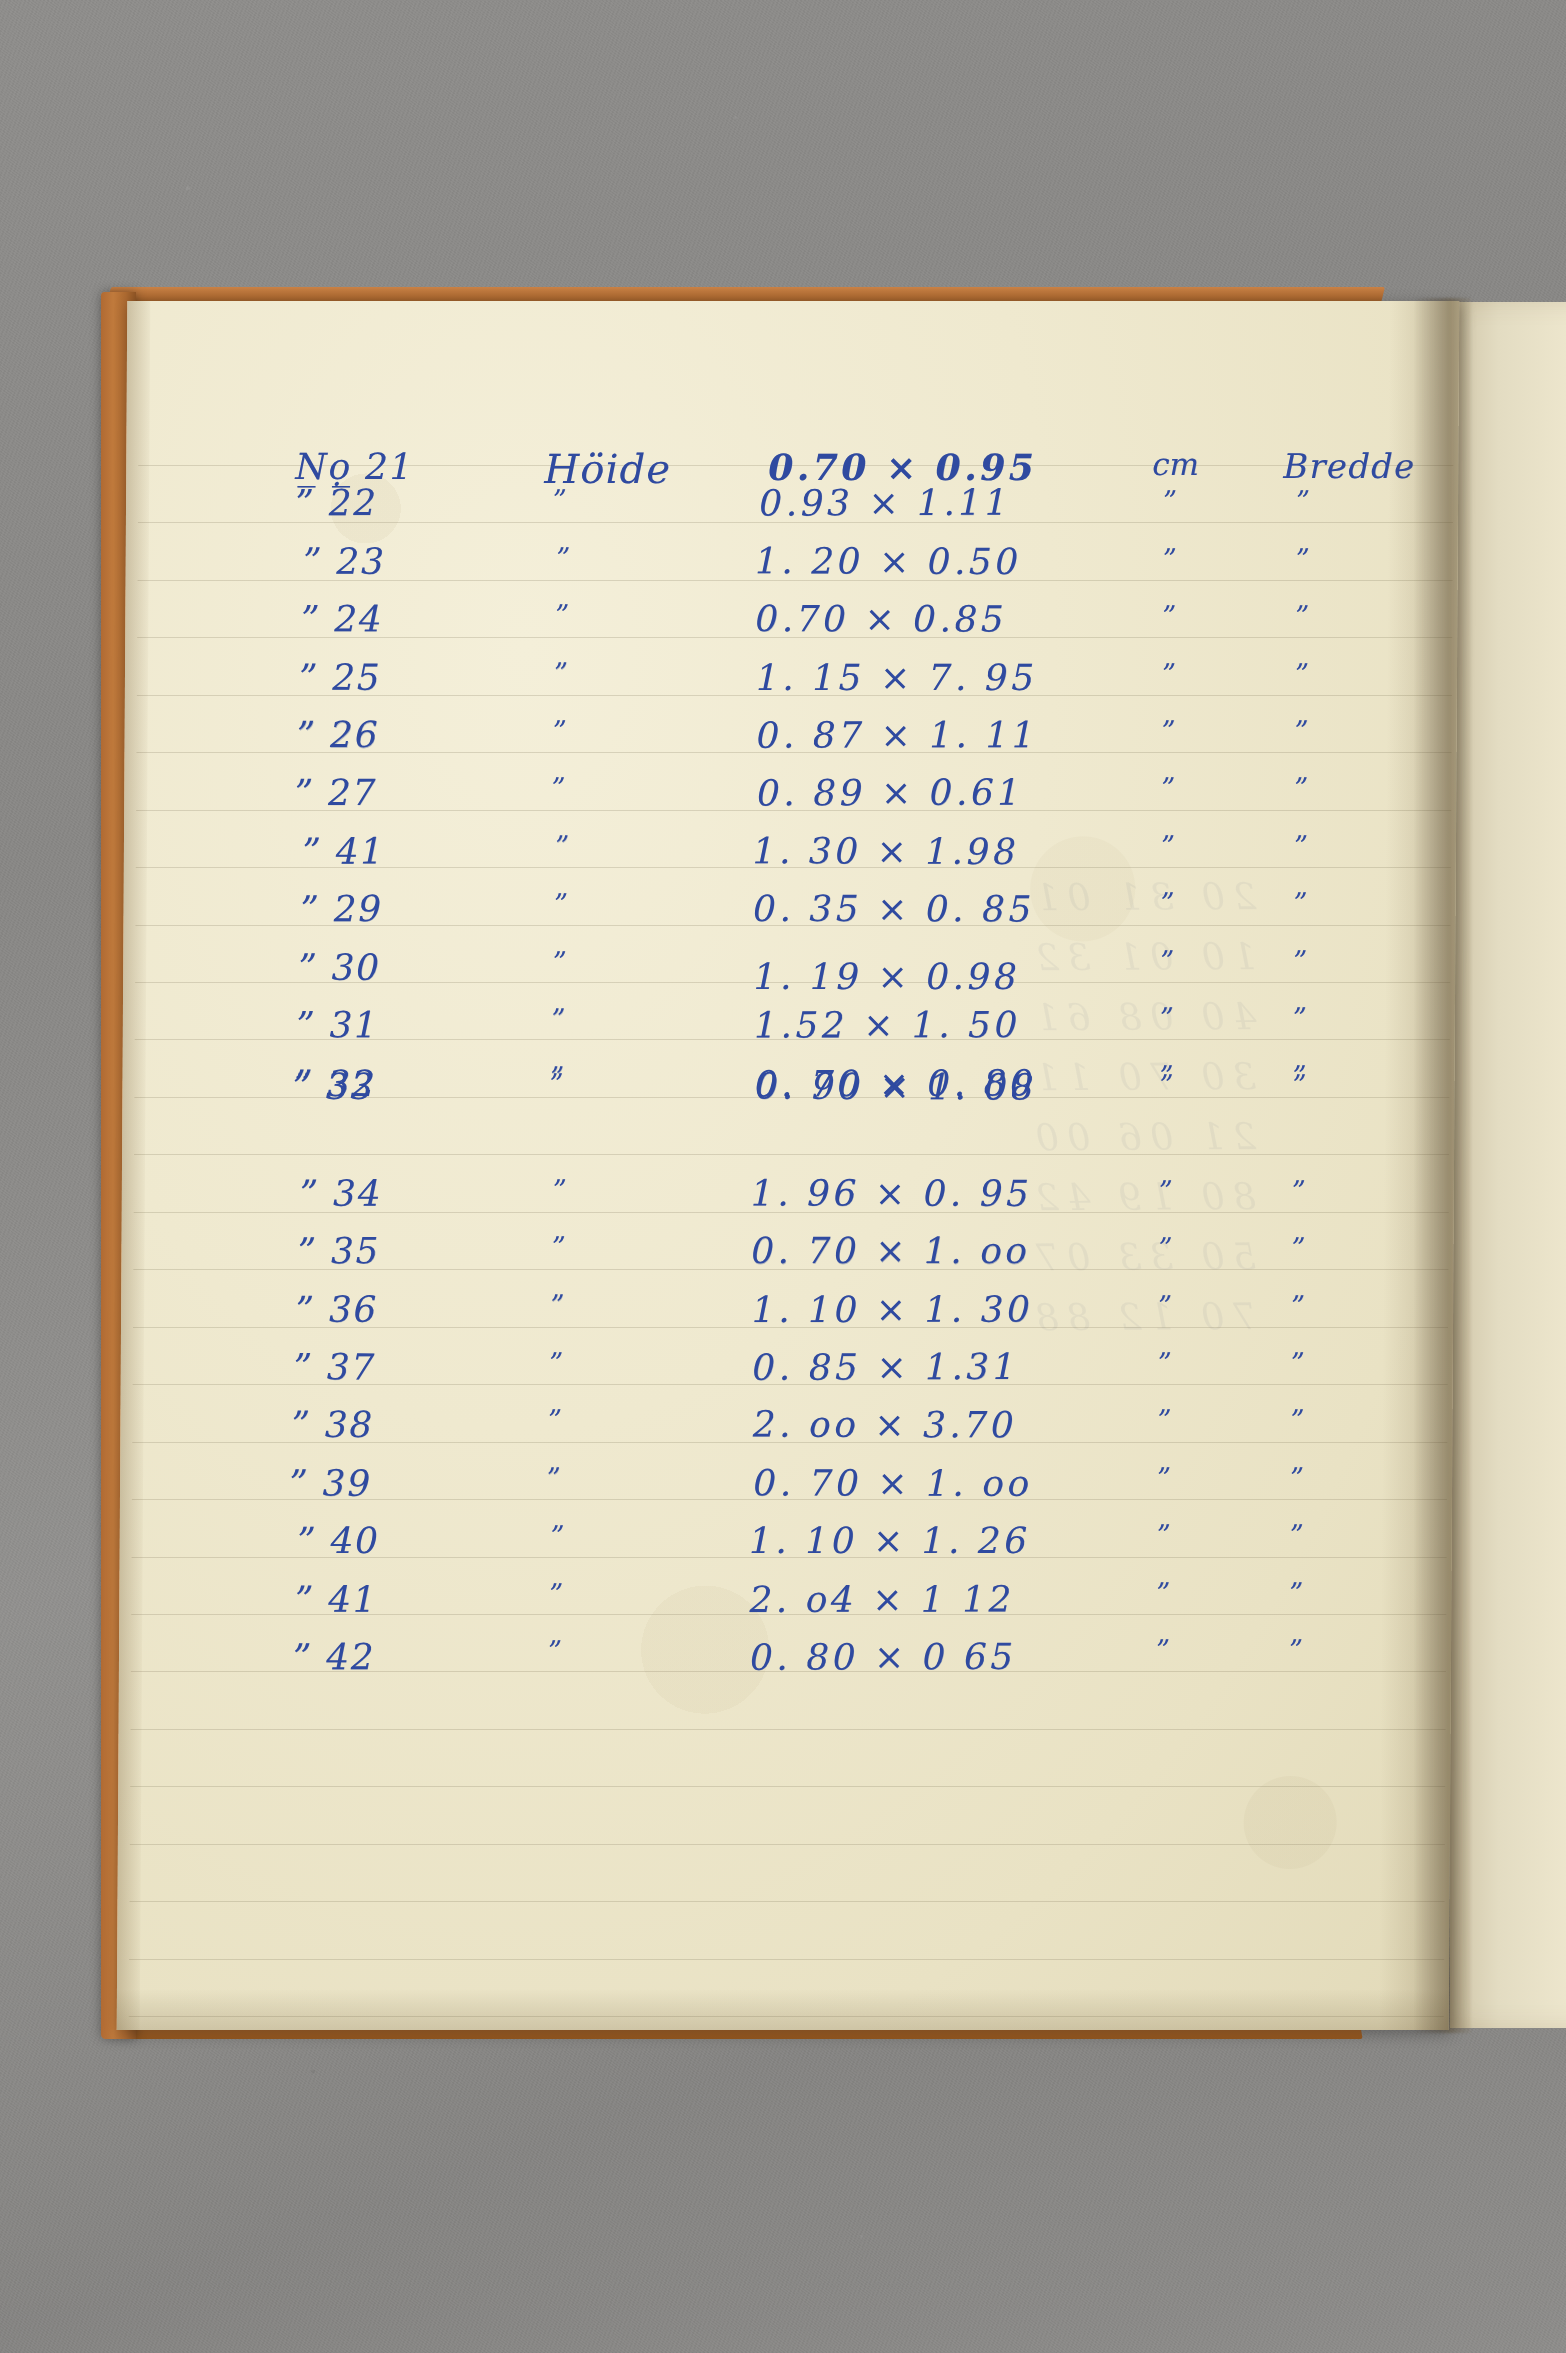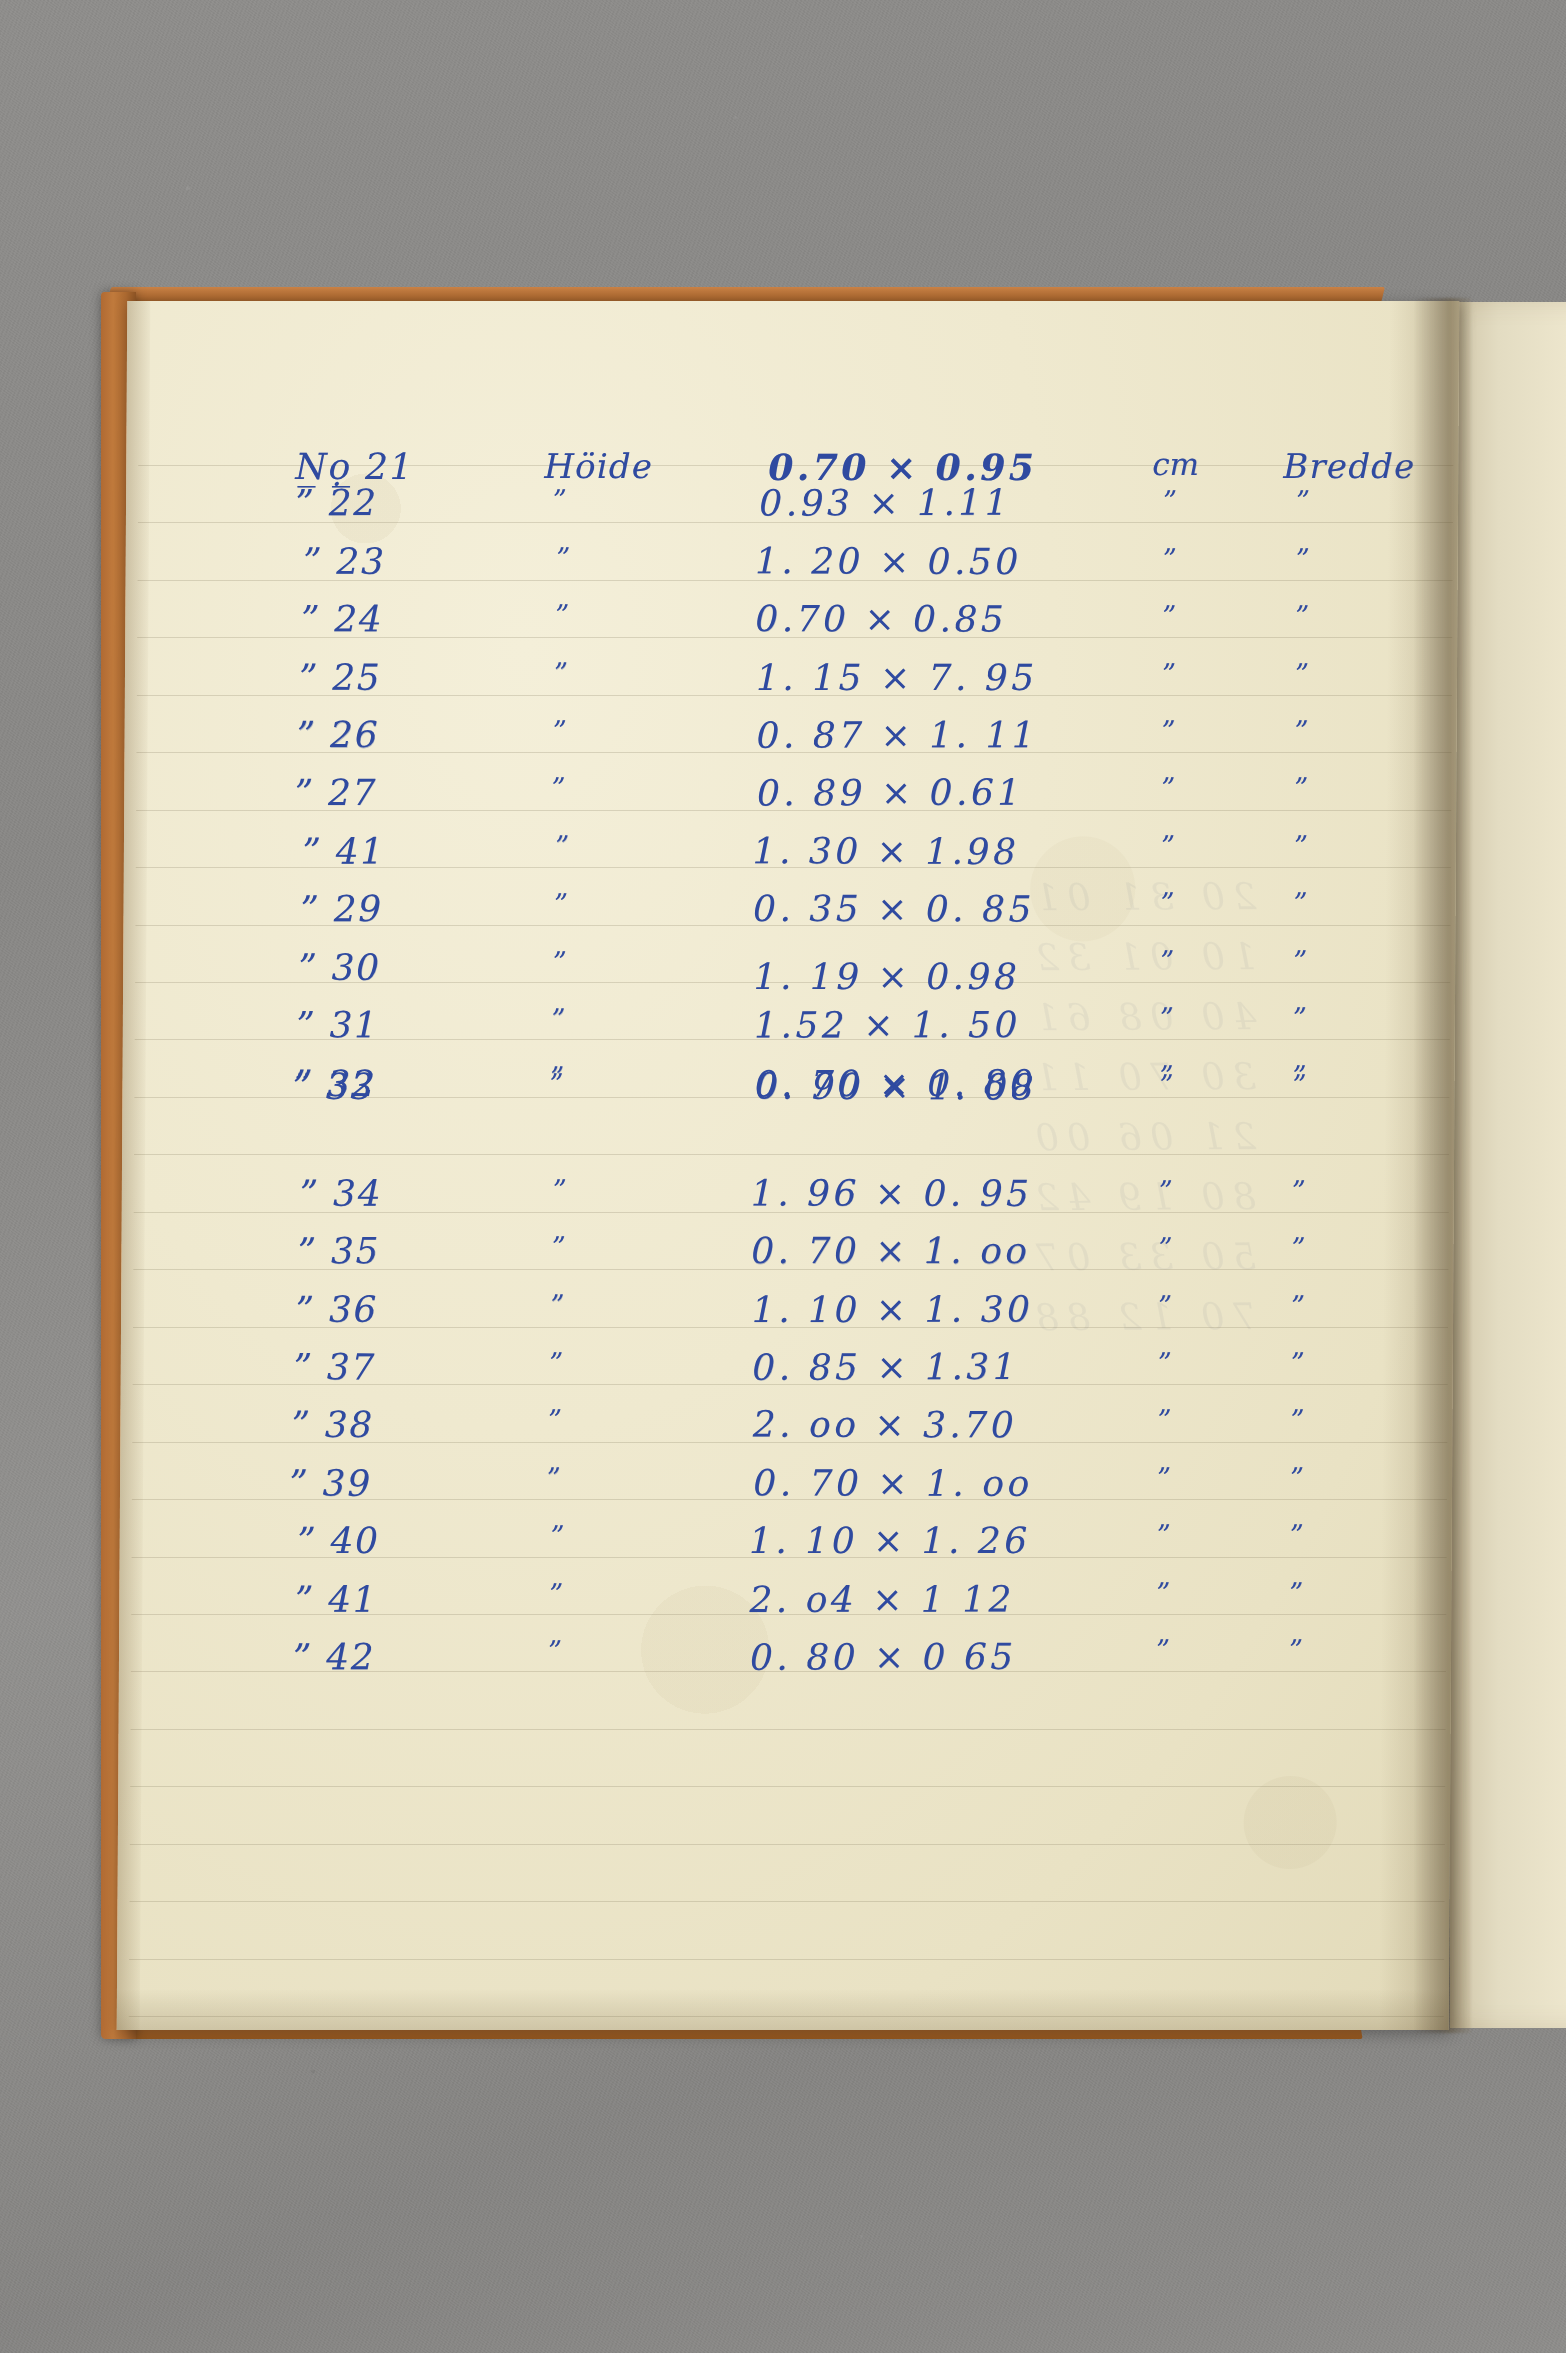--- a/index.html
+++ b/index.html
@@ -201,21 +201,21 @@
     display: block;
   }
   .cell {
     position: absolute;
     white-space: nowrap;
     font-style: italic;
     color: #2f4aa0;
     text-shadow: 0.3px 0.3px 0 rgba(40,70,150,0.30);
   }
   .c-no     { left: 174px;  font-size: 36px; letter-spacing: 1.7px; }
-  .c-hoide  { left: 429px;  font-size: 34px; letter-spacing: 1.2px; }
+  .c-hoide  { left: 429px;  font-size: 40px; letter-spacing: 1.2px; }
   .c-dim    { left: 631px; font-size: 36px; letter-spacing: 3.5px; }
   .c-unit   { left: 1037px; font-size: 31px; }
   .c-bredde { left: 1170px; font-size: 34px; letter-spacing: 1.2px; }
 
   .hdr .c-no     { left: 169px; }
   .hdr .c-hoide  { left: 418px; }
   .hdr .c-dim    { left: 642px; font-weight: bold; }
   .hdr .c-unit   { left: 1026px; }
   .hdr .c-bredde { left: 1157px; }
 

